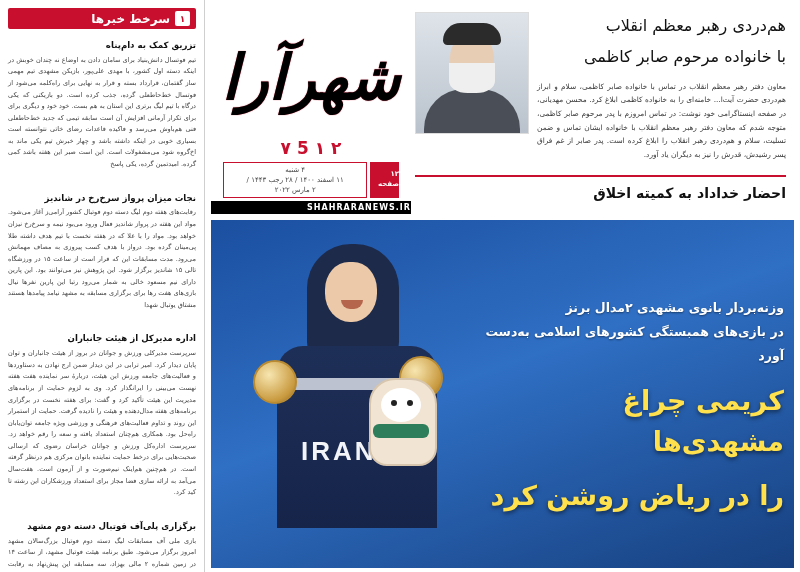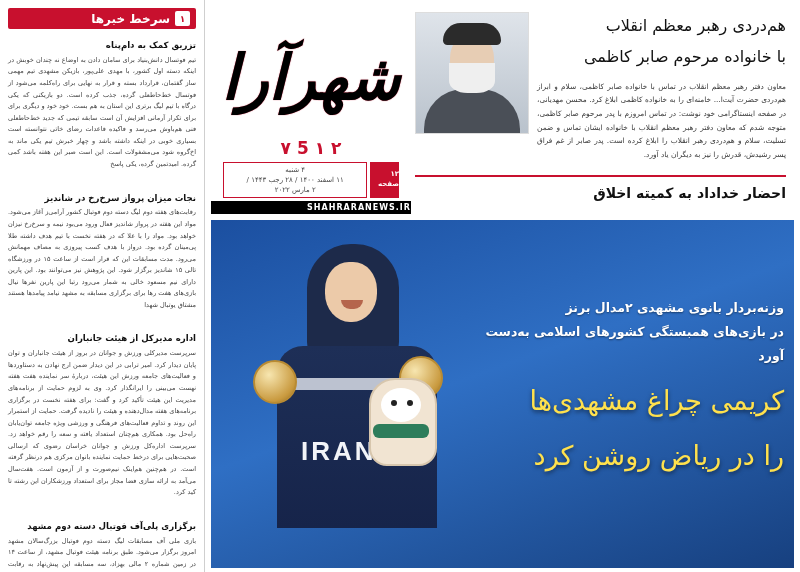--- a/index.html
+++ b/index.html
@@ -345,21 +345,21 @@
   }
   .hero-kicker {
     font-size: 12.5px;
     font-weight: bold;
     line-height: 1.9;
     text-shadow: 0 1px 2px rgba(0,0,0,.45);
   }
   .hero-headline {
     margin-top: 14px;
     font-size: 27px;
-    font-weight: normal;
+    font-weight: bold;
     color: #ffe14d;
     line-height: 1.5;
     text-shadow: 0 2px 4px rgba(0,0,0,.5);
     text-align: right;
   }
   
   .side-col {
     width: 205px;
     height: 572px;
     box-sizing: border-box;

